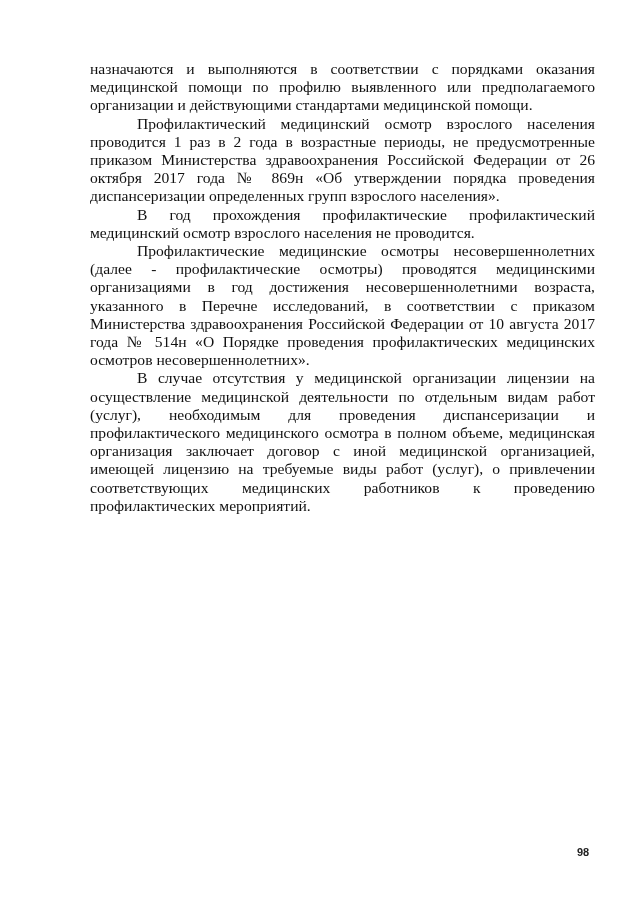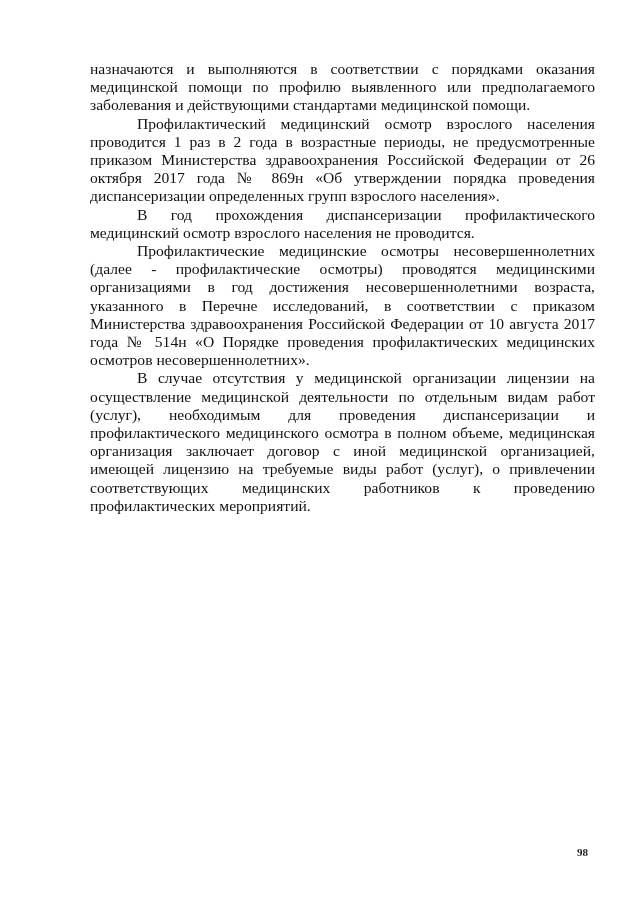--- a/index.html
+++ b/index.html
@@ -29,30 +29,30 @@
       text-indent: 0;
       hyphens: none;
     }
     .para.indent {
       text-indent: 47px;
     }
     .page-number {
       position: absolute;
       left: 577px;
       top: 846px;
-      font-family: Liberation Serif, serif;
+      font-family: Liberation Sans, sans-serif;
       font-weight: bold;
       font-size: 11px;
       color: #222222;
     }
   </style>
 </head>
 <body>
 
 <div class="page">
-  <p class="para">назначаются и выполняются в соответствии с порядками оказания медицинской помощи по профилю выявленного или предполагаемого заболевания и действующими стандартами медицинской помощи.</p>
+  <p class="para">назначаются и выполняются в соответствии с порядками оказания медицинской помощи по профилю выявленного или предполагаемого организации и действующими стандартами медицинской помощи.</p>
   <p class="para indent">Профилактический медицинский осмотр взрослого населения проводится 1 раз в 2 года в возрастные периоды, не предусмотренные приказом Министерства здравоохранения Российской Федерации от 26 октября 2017 года № 869н «Об утверждении порядка проведения диспансеризации определенных групп взрослого населения».</p>
-  <p class="para indent">В год прохождения диспансеризации профилактического медицинский осмотр взрослого населения не проводится.</p>
+  <p class="para indent">В год прохождения профилактические профилактический медицинский осмотр взрослого населения не проводится.</p>
   <p class="para indent">Профилактические медицинские осмотры несовершеннолетних (далее - профилактические осмотры) проводятся медицинскими организациями в год достижения несовершеннолетними возраста, указанного в Перечне исследований, в соответствии с приказом Министерства здравоохранения Российской Федерации от 10 августа 2017 года № 514н «О Порядке проведения профилактических медицинских осмотров несовершеннолетних».</p>
   <p class="para indent">В случае отсутствия у медицинской организации лицензии на осуществление медицинской деятельности по отдельным видам работ (услуг), необходимым для проведения диспансеризации и профилактического медицинского осмотра в полном объеме, медицинская организация заключает договор с иной медицинской организацией, имеющей лицензию на требуемые виды работ (услуг), о привлечении соответствующих медицинских работников к проведению профилактических мероприятий.</p>
 </div>
 
 <div class="page-number">98</div>
 
 </body></html>

